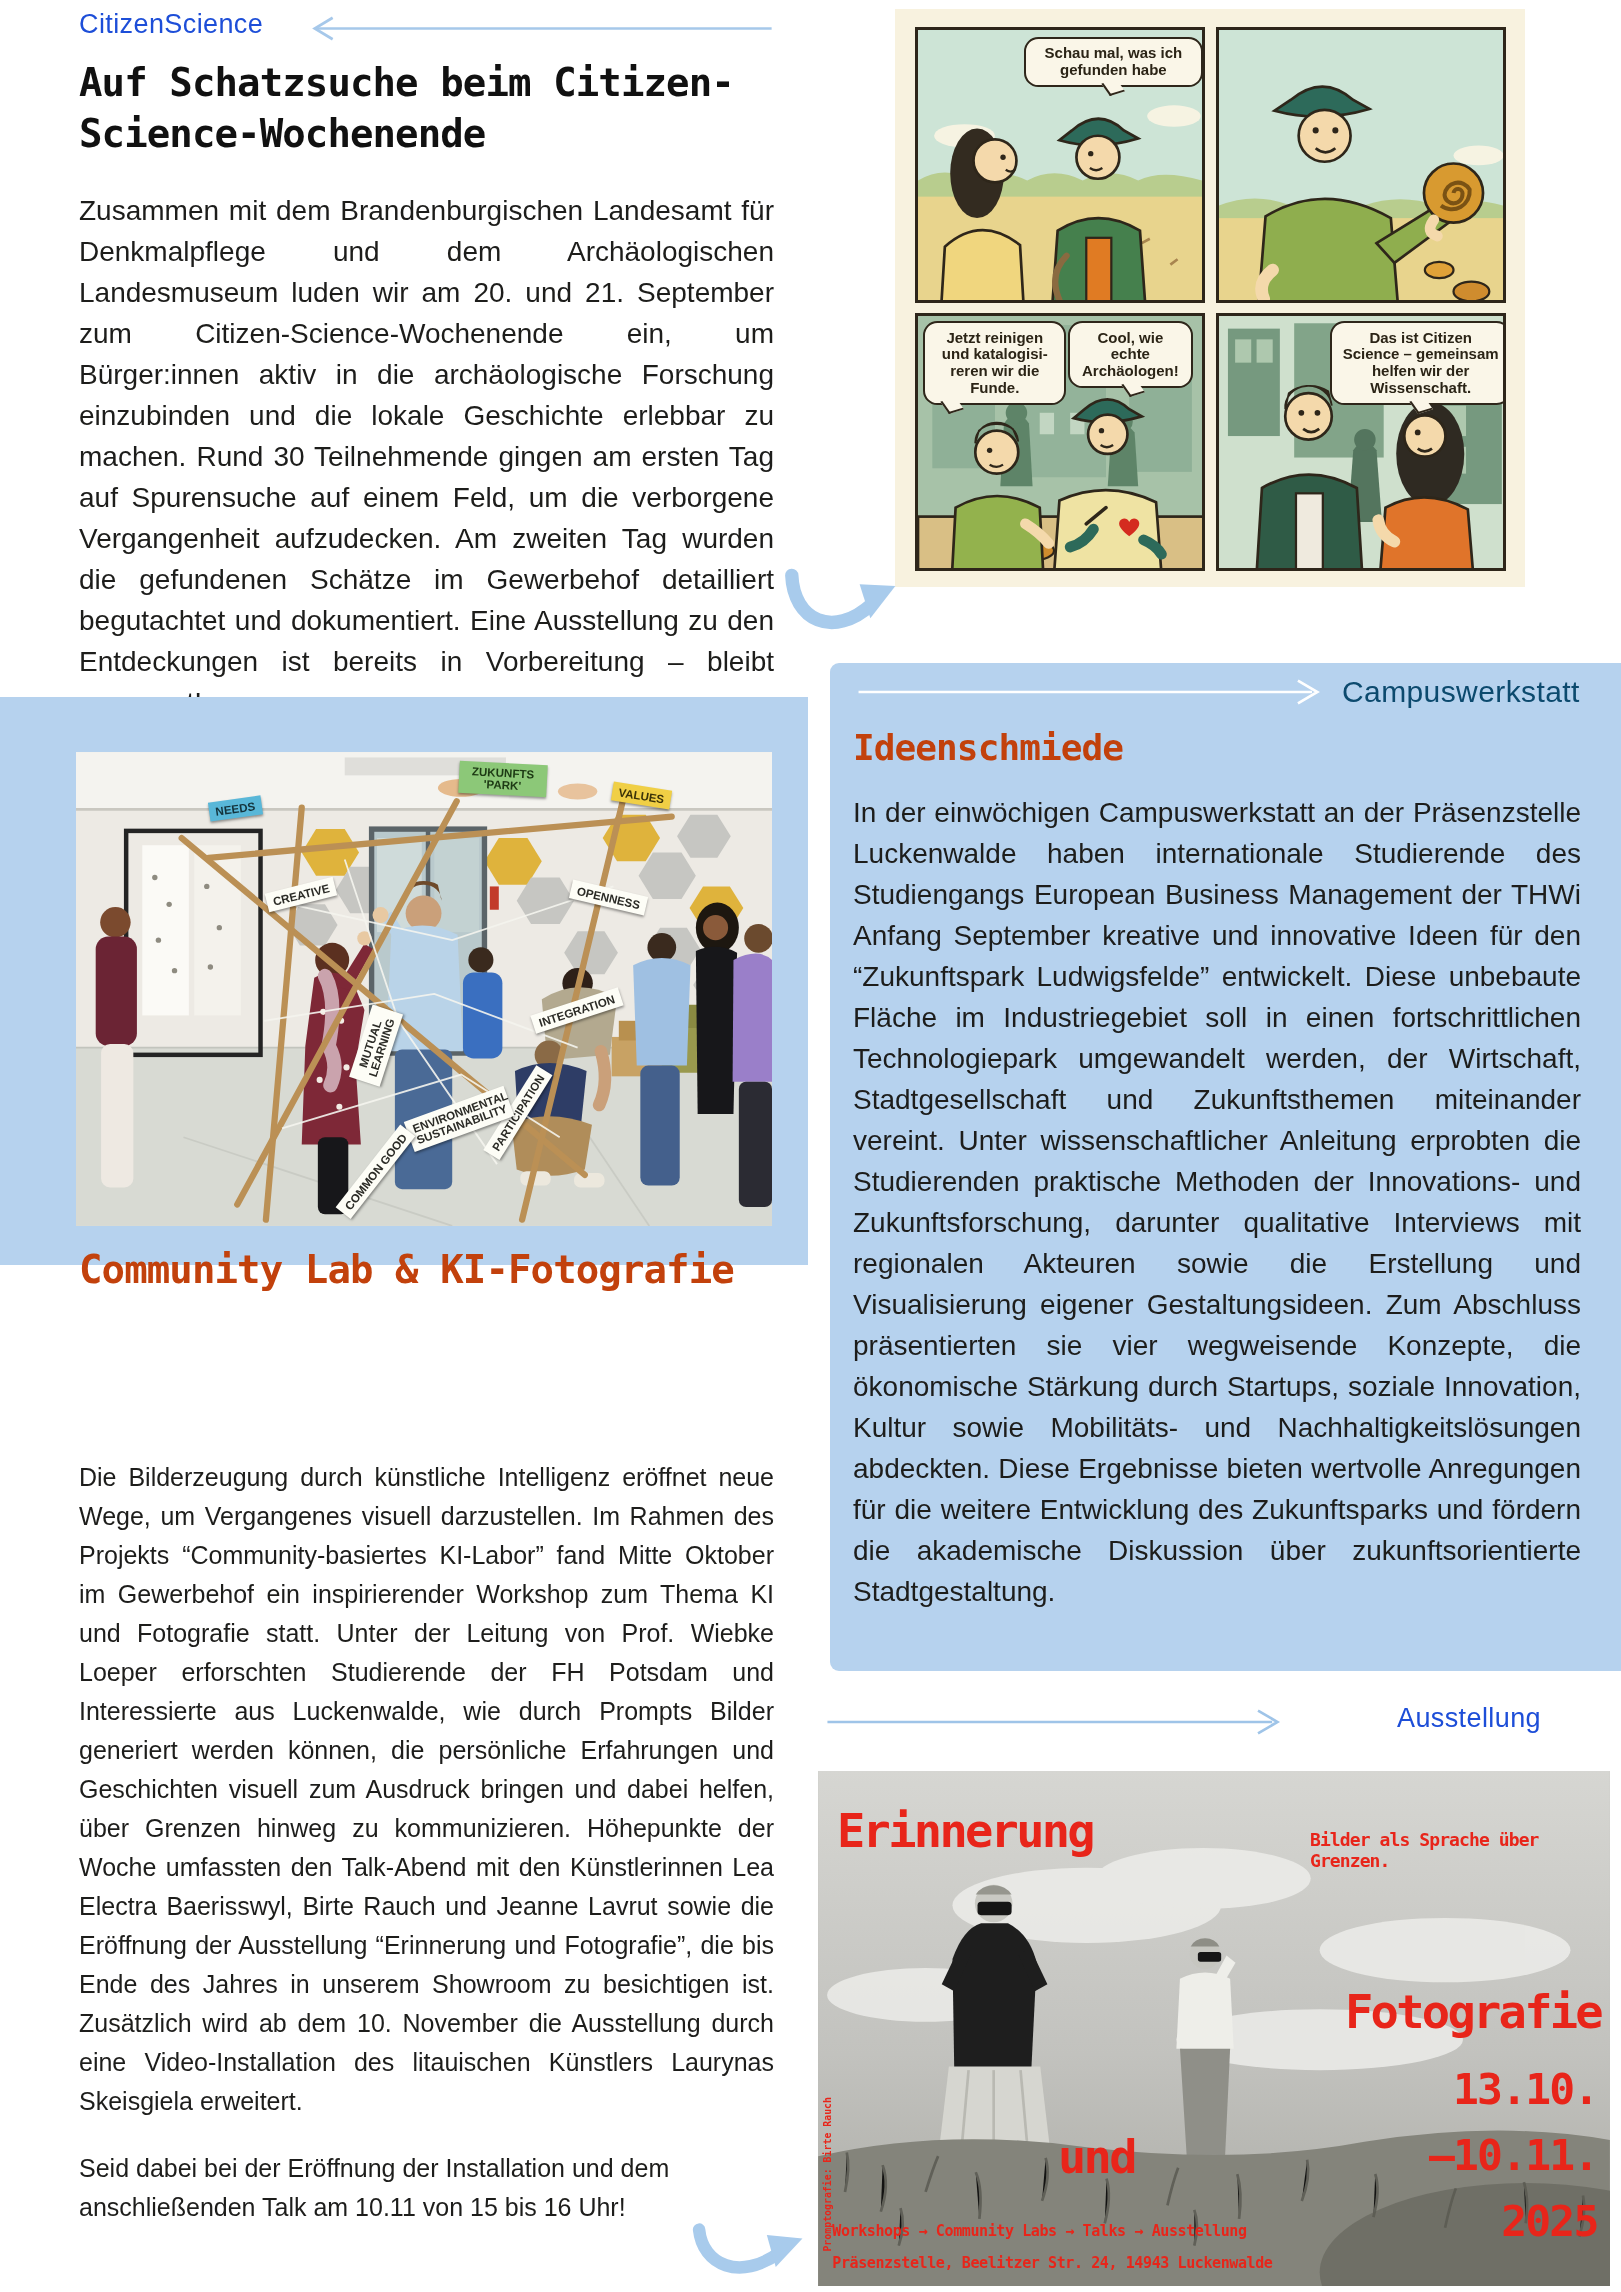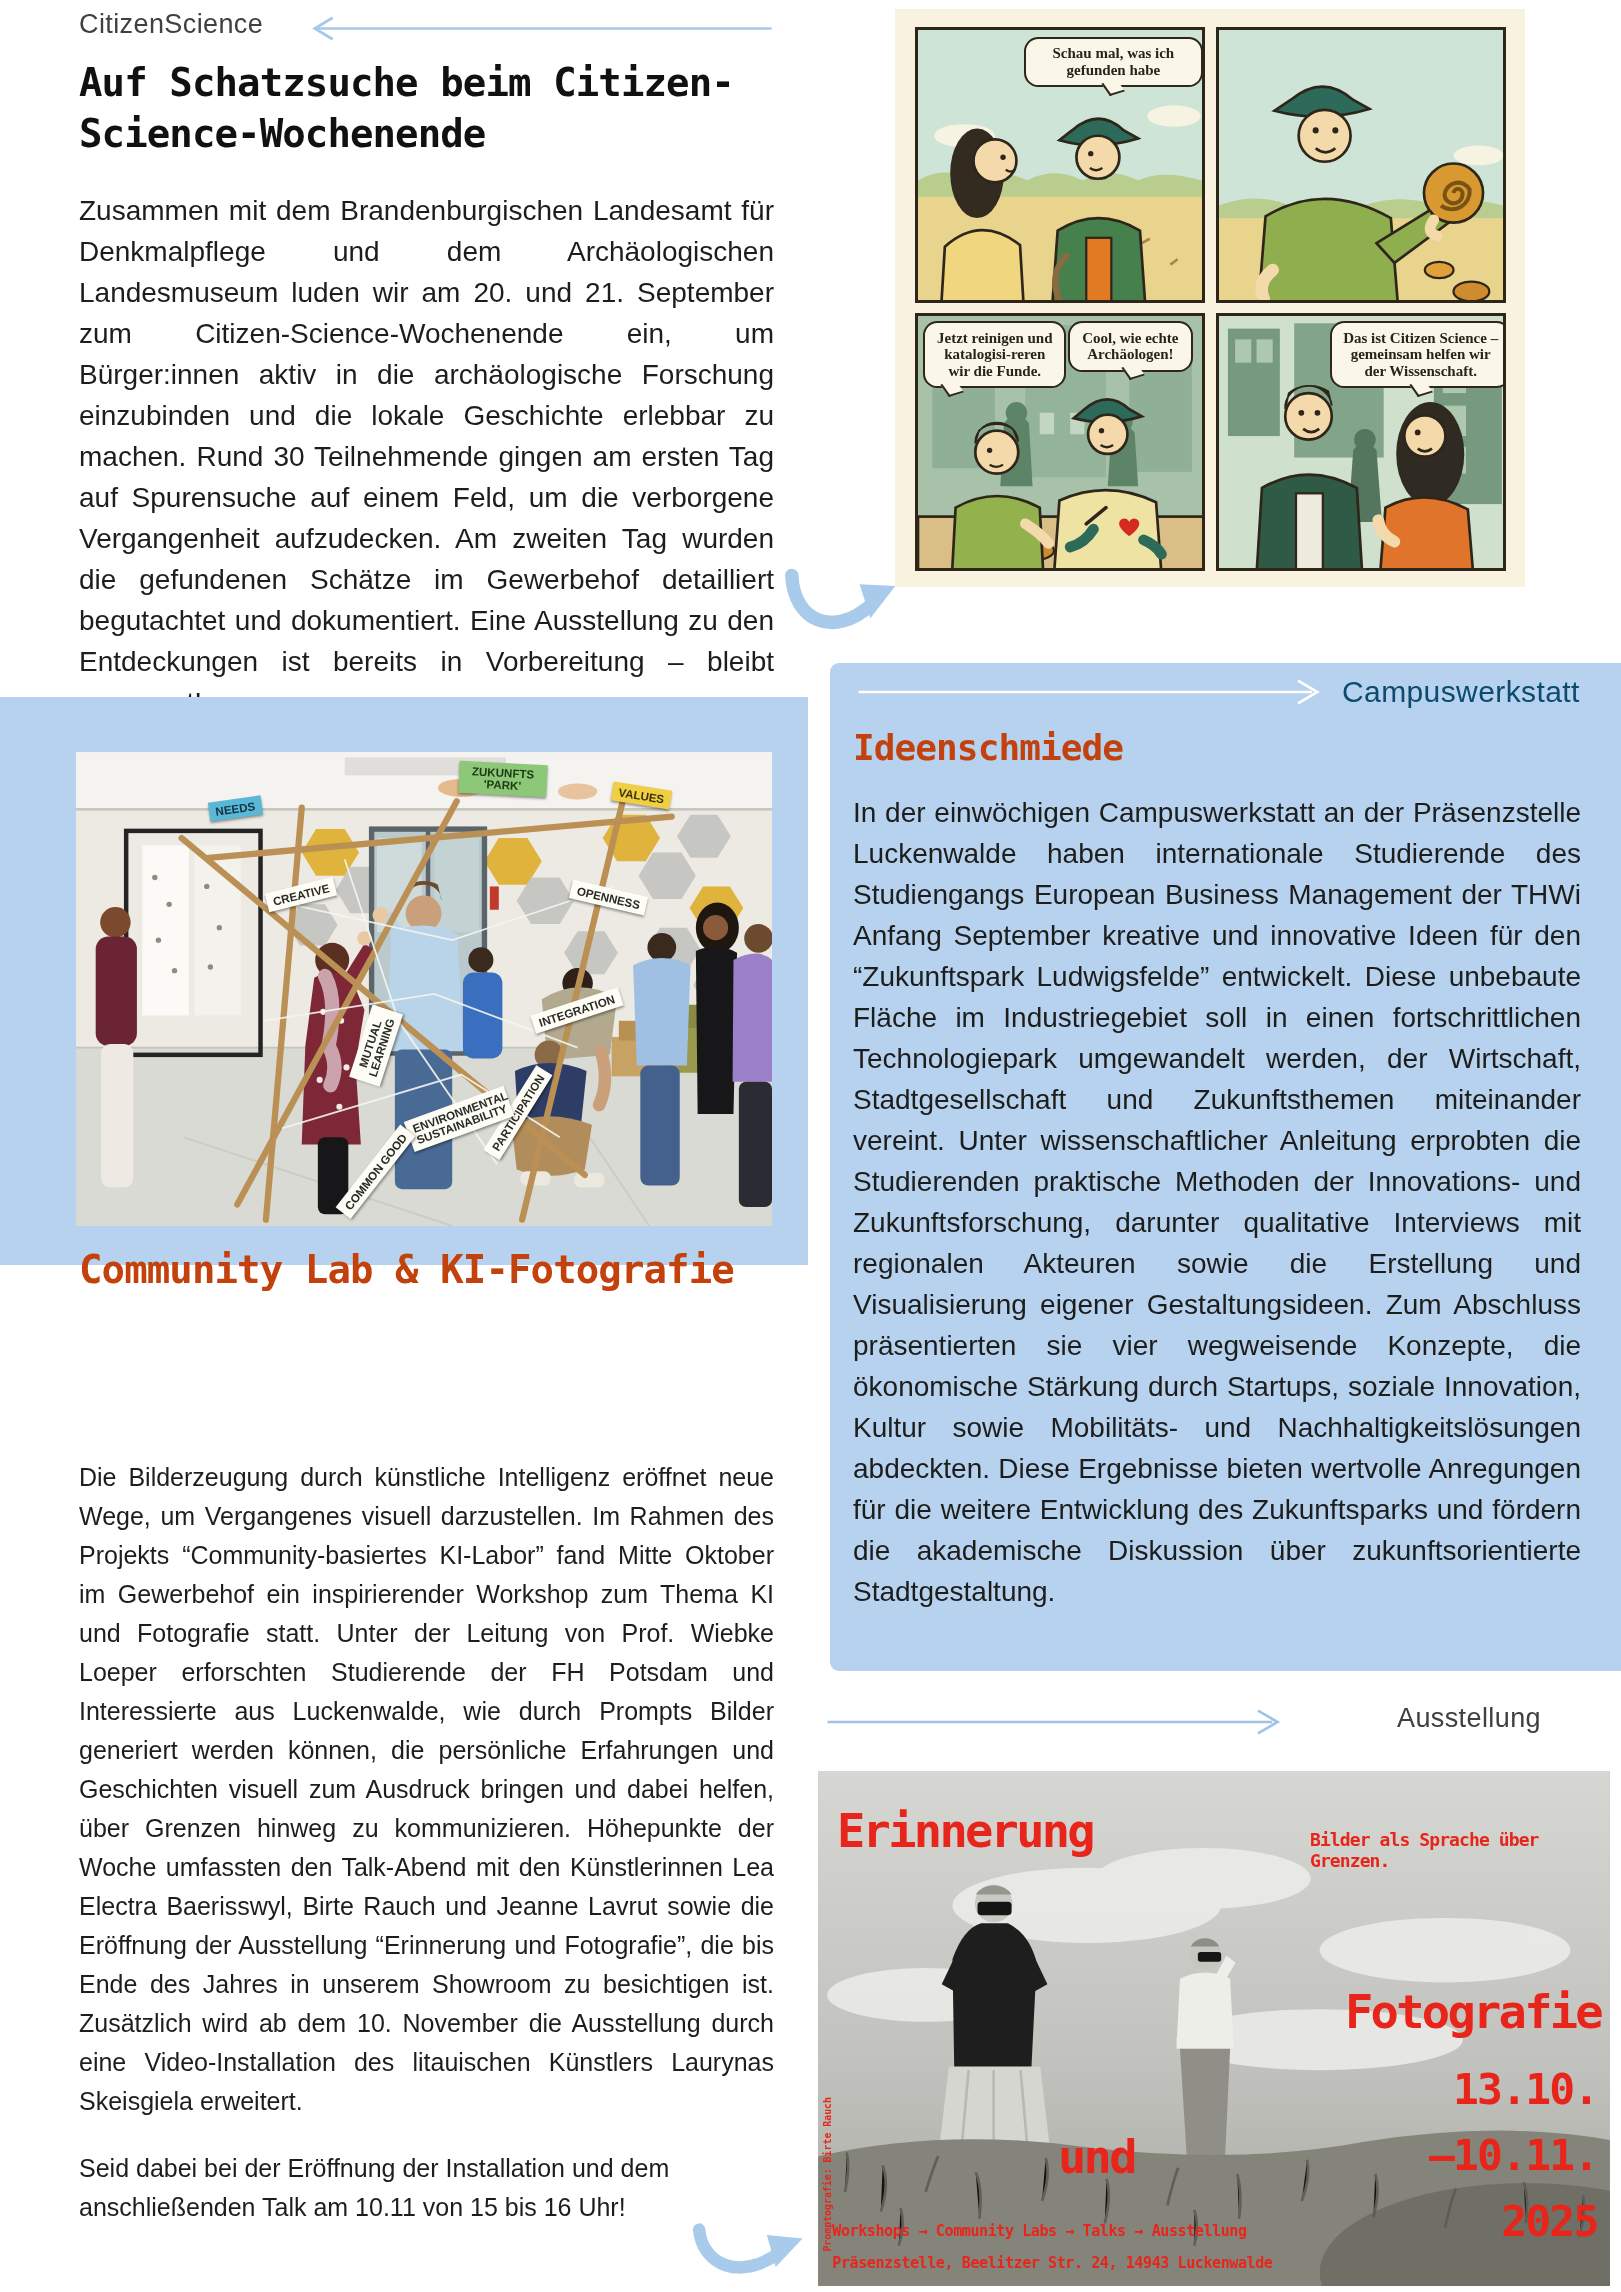--- a/index.html
+++ b/index.html
@@ -1,37 +1,37 @@
 <!DOCTYPE html>
 <html lang="de" style="font-size:14.3px"><head>
 <meta charset="utf-8">
 <style>
   html,body{margin:0;padding:0;background:#9a9a9a;}
   #page{position:relative;width:1621px;height:2293px;background:#ffffff;overflow:hidden;
         font-family:"Liberation Sans", sans-serif;color:#1d1d1b;}
   .abs{position:absolute;}
   
-  .tag{font-size:27px;letter-spacing:0.4px;color:#404040;}
+  .tag{font-size:27px;letter-spacing:0.4px;color:#1d4ed8;}
   .tag.white{color:#0c4a6e;}
   
   .h1{font-family:"DejaVu Sans Mono", monospace;font-weight:bold;font-size:39px;line-height:51px;
       letter-spacing:-0.9px;white-space:pre-line;color:#111;}
   .h2{font-family:"DejaVu Sans Mono", monospace;font-weight:bold;font-size:36px;letter-spacing:-0.9px;color:#c2410c;}
   
   .body-text{font-size:28px;line-height:41px;text-align:justify;text-justify:inter-word;color:#1d1d1b;}
   .body-text.tight{font-size:25px;line-height:39px;}
   
   .blue-panel{background:#b6d2ee;}
   
   #comic{left:895px;top:9px;width:630px;height:578px;background:#f8f2df;}
   .panel{position:absolute;background:#cde4d6;border:3.6px solid #2e261a;box-sizing:border-box;overflow:hidden;}
   .panel svg{position:absolute;left:0;top:0;}
   .bubble{position:absolute;background:#faf6e8;border:2.7px solid #2e261a;border-radius:14.3px;
           padding:6.3px 7.2px;font-weight:bold;font-size:15px;line-height:1.12;text-align:center;
-          color:#2b2416;font-family:Liberation Serif, serif;}
+          color:#2b2416;font-family:Liberation Sans, sans-serif;}
   .bubble::after{content:"";position:absolute;width:12.5px;height:12.5px;background:#faf6e8;
           border-right:2.7px solid #2e261a;border-bottom:2.7px solid #2e261a;bottom:-9px;left:19.7px;
           transform:rotate(55deg) skewX(-18deg);}
   .bubble.tail-mid::after{left:46%;}
   
   #photo-panel{left:0;top:697px;width:808px;height:568px;}
   #photo{left:76px;top:55px;width:696px;height:474px;background:#e9e7e1;overflow:hidden;}
   .card{position:absolute;background:#fdfdf6;color:#2b2b26;font-weight:bold;font-size:11.6px;line-height:1.05;
         padding:3.6px 6.3px;box-shadow:0 1.8px 2.7px rgba(0,0,0,.4);white-space:nowrap;text-align:center;
         transform:rotate(var(--r,0deg));}

